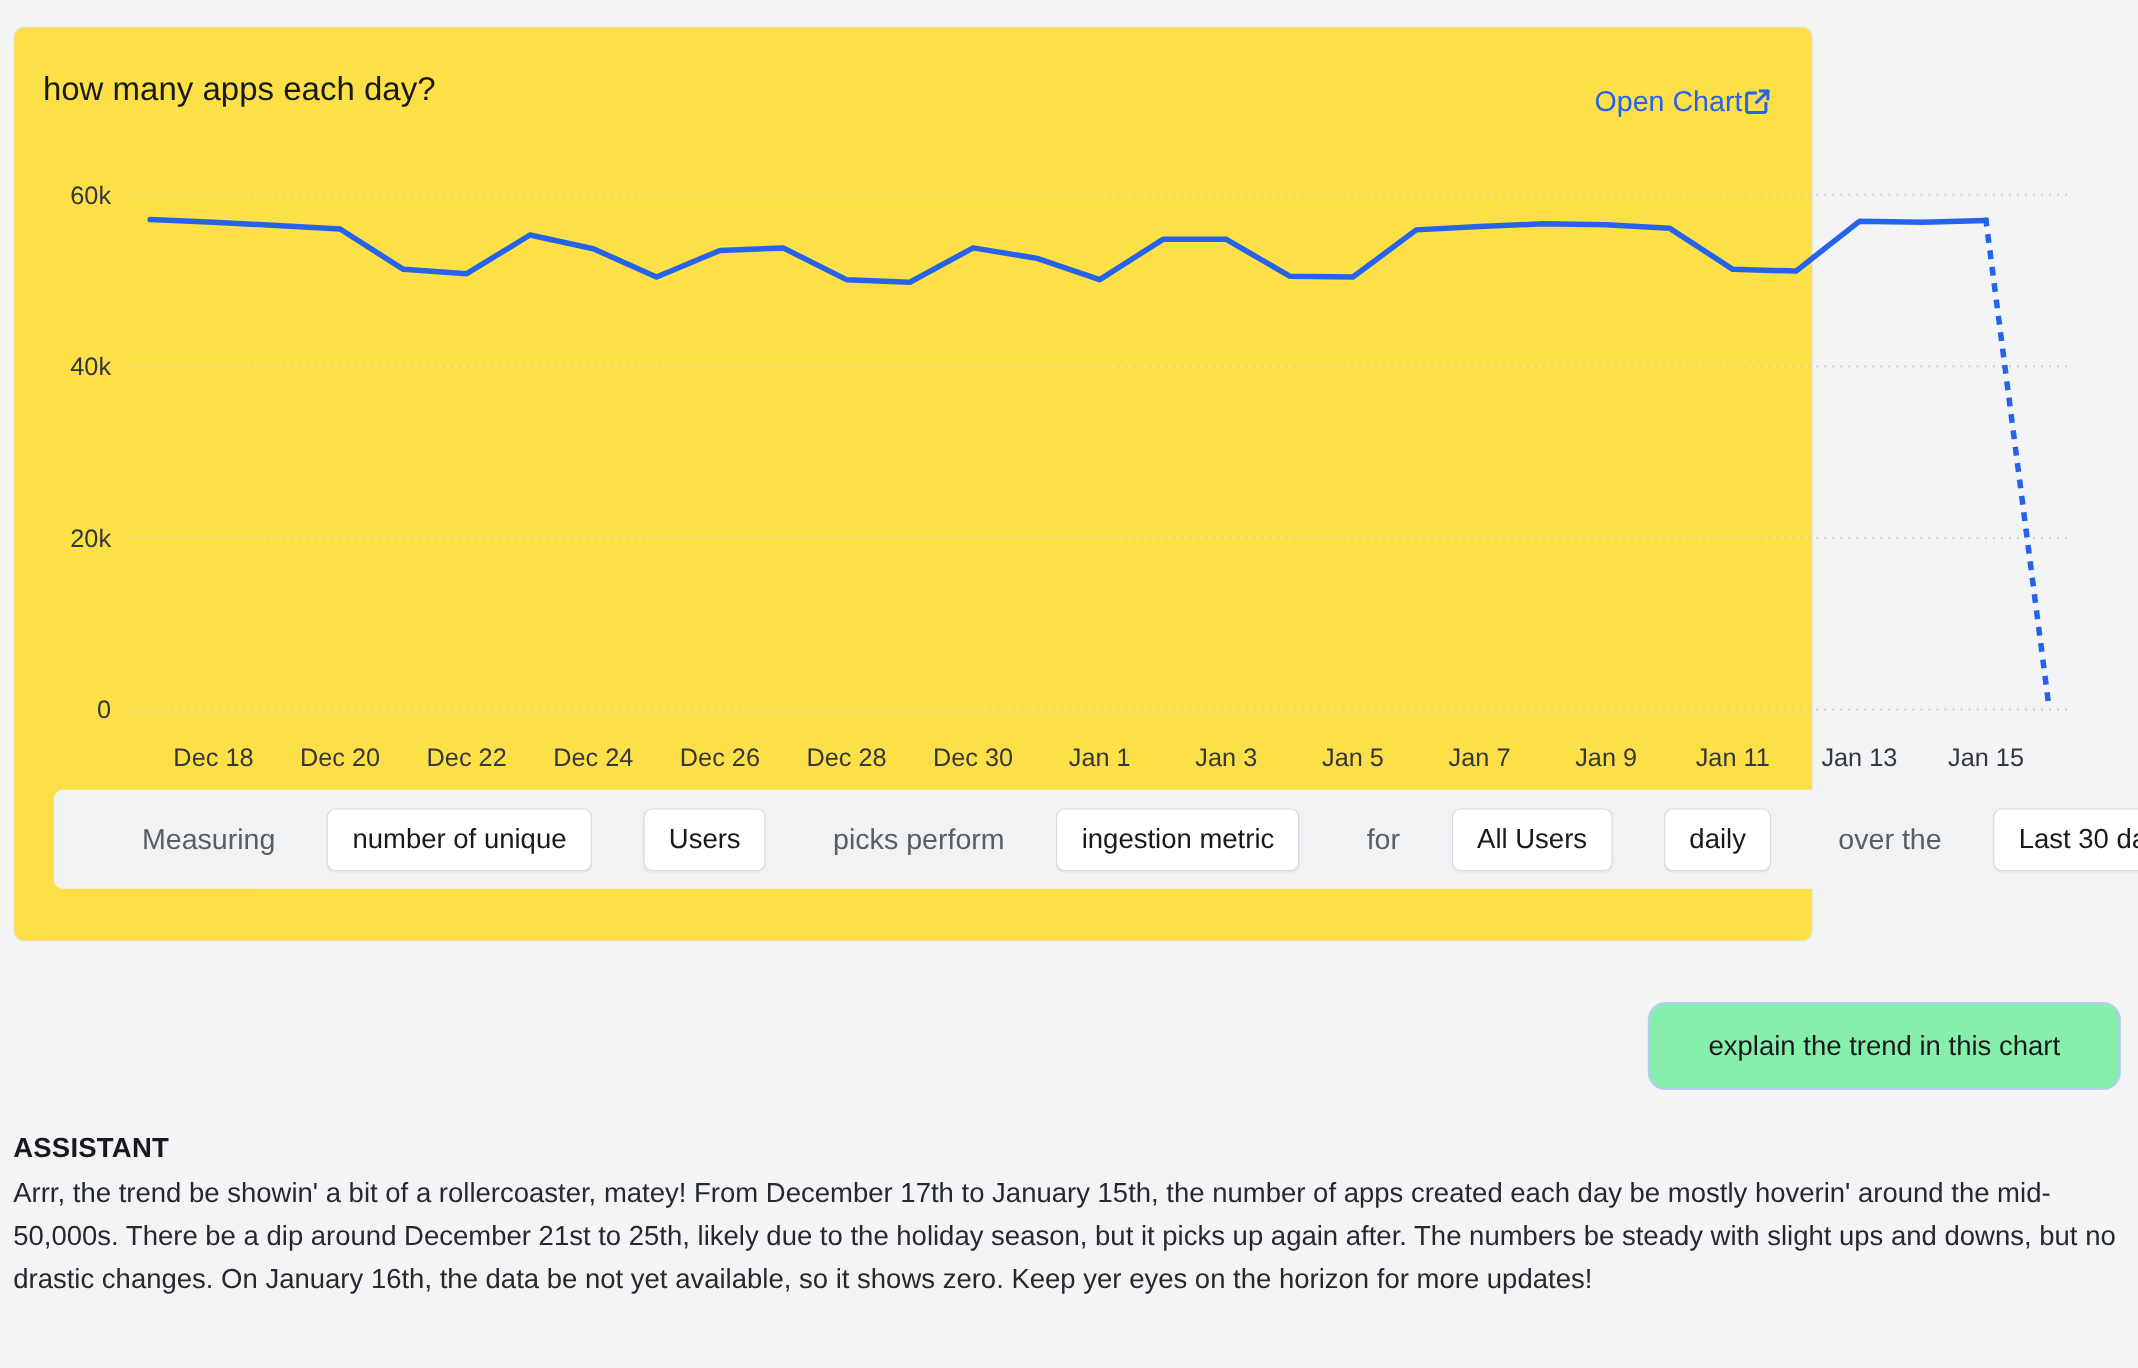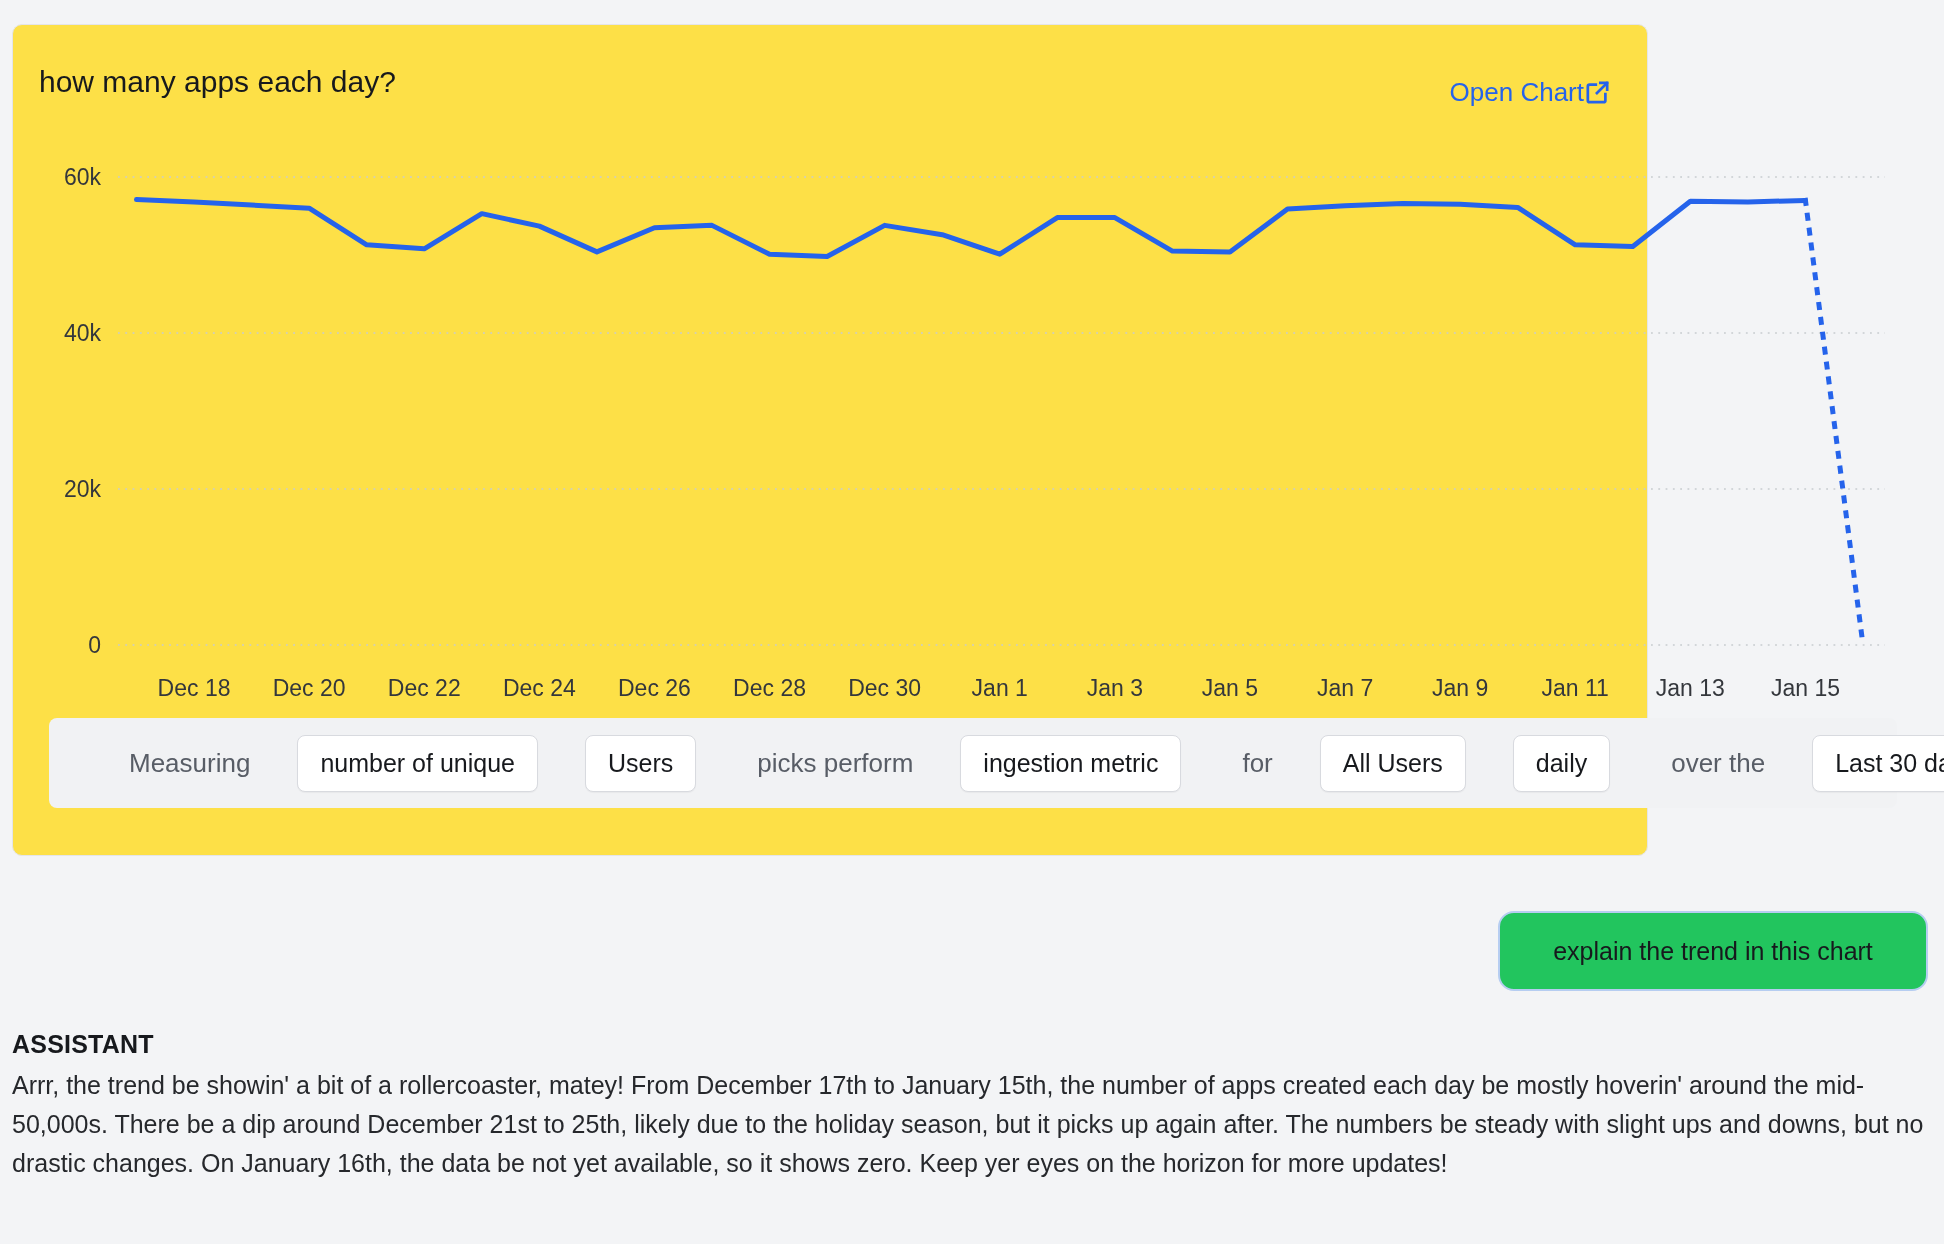--- a/index.html
+++ b/index.html
@@ -33,21 +33,21 @@
     display:flex;align-items:center;gap:15px;padding:0 34px;
   }
   .measure-text{font-size:26px;color:#585d66;white-space:nowrap;margin-left:46px;}
   .measure-pill{
     background:#ffffff;border:1px solid #d8dadf;border-radius:8px;
     padding:13px 22px;font-size:25px;color:#17191d;white-space:nowrap;
     box-shadow:0 1px 1px rgba(20,22,26,0.04);cursor:pointer;margin-left:32px;
   }
   .user-bubble{
     position:absolute;right:16px;top:911px;width:430px;height:80px;
-    background:#22c55e;border:2px solid #b6cdf1;border-radius:16px;
+    background:#86efac;border:2px solid #b6cdf1;border-radius:16px;
     box-sizing:border-box;display:flex;align-items:center;justify-content:center;
     font-size:25px;color:#17191d;
   }
   .assistant-label{
     position:absolute;left:12px;top:1030px;
     font-size:25px;font-weight:700;color:#17191d;letter-spacing:0.2px;
   }
   .assistant-message{
     position:absolute;left:12px;top:1066px;width:1914px;
     font-size:25px;line-height:39px;color:#26282c;

